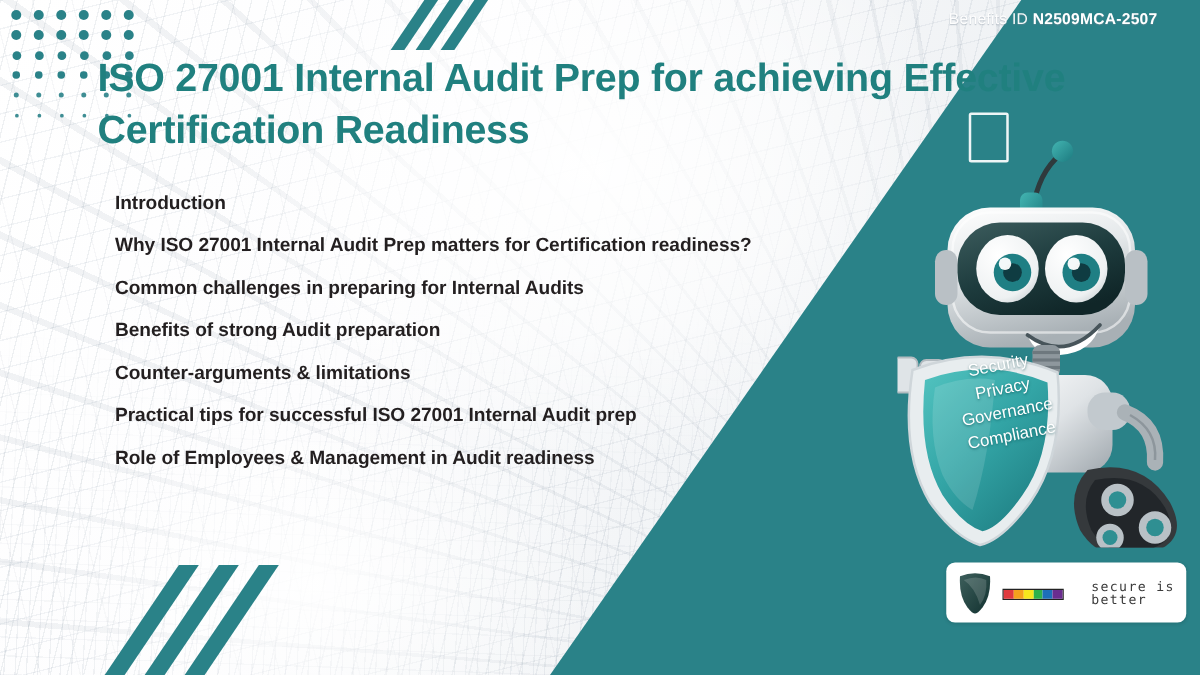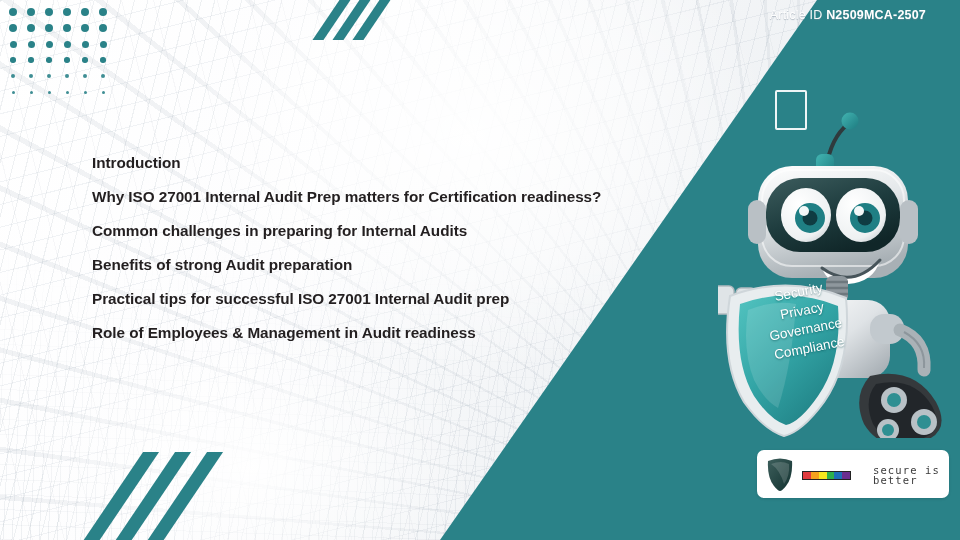--- a/index.html
+++ b/index.html
@@ -231,30 +231,32 @@
   </div>
   <div class="bars bars-bottom">
     <span class="bar"></span>
     <span class="bar"></span>
     <span class="bar"></span>
   </div>
 
   <div class="square-outline"></div>
 
   <div class="article-id">
-    <span class="label">Article ID</span>
+    <span class="label">Benefits ID</span>
     <span class="value">N2509MCA-2507</span>
   </div>
 
+  <h1 class="title">ISO 27001 Internal Audit Prep for achieving Effective Certification Readiness</h1>
 
   <ul class="agenda" id="agenda-list">
       <li>Introduction</li>
       <li>Why ISO 27001 Internal Audit Prep matters for Certification readiness?</li>
       <li>Common challenges in preparing for Internal Audits</li>
       <li>Benefits of strong Audit preparation</li>
+      <li>Counter-arguments &amp; limitations</li>
       <li>Practical tips for successful ISO 27001 Internal Audit prep</li>
       <li>Role of Employees &amp; Management in Audit readiness</li>
     </ul>
 
   <div class="robot">
     <svg viewBox="0 0 250 330" xmlns="http://www.w3.org/2000/svg">
       <defs>
         <linearGradient id="gBody" x1="0" y1="0" x2="1" y2="1">
           <stop offset="0" stop-color="#ffffff"></stop>
             <stop offset="0.5" stop-color="#dfe3e6"></stop>

